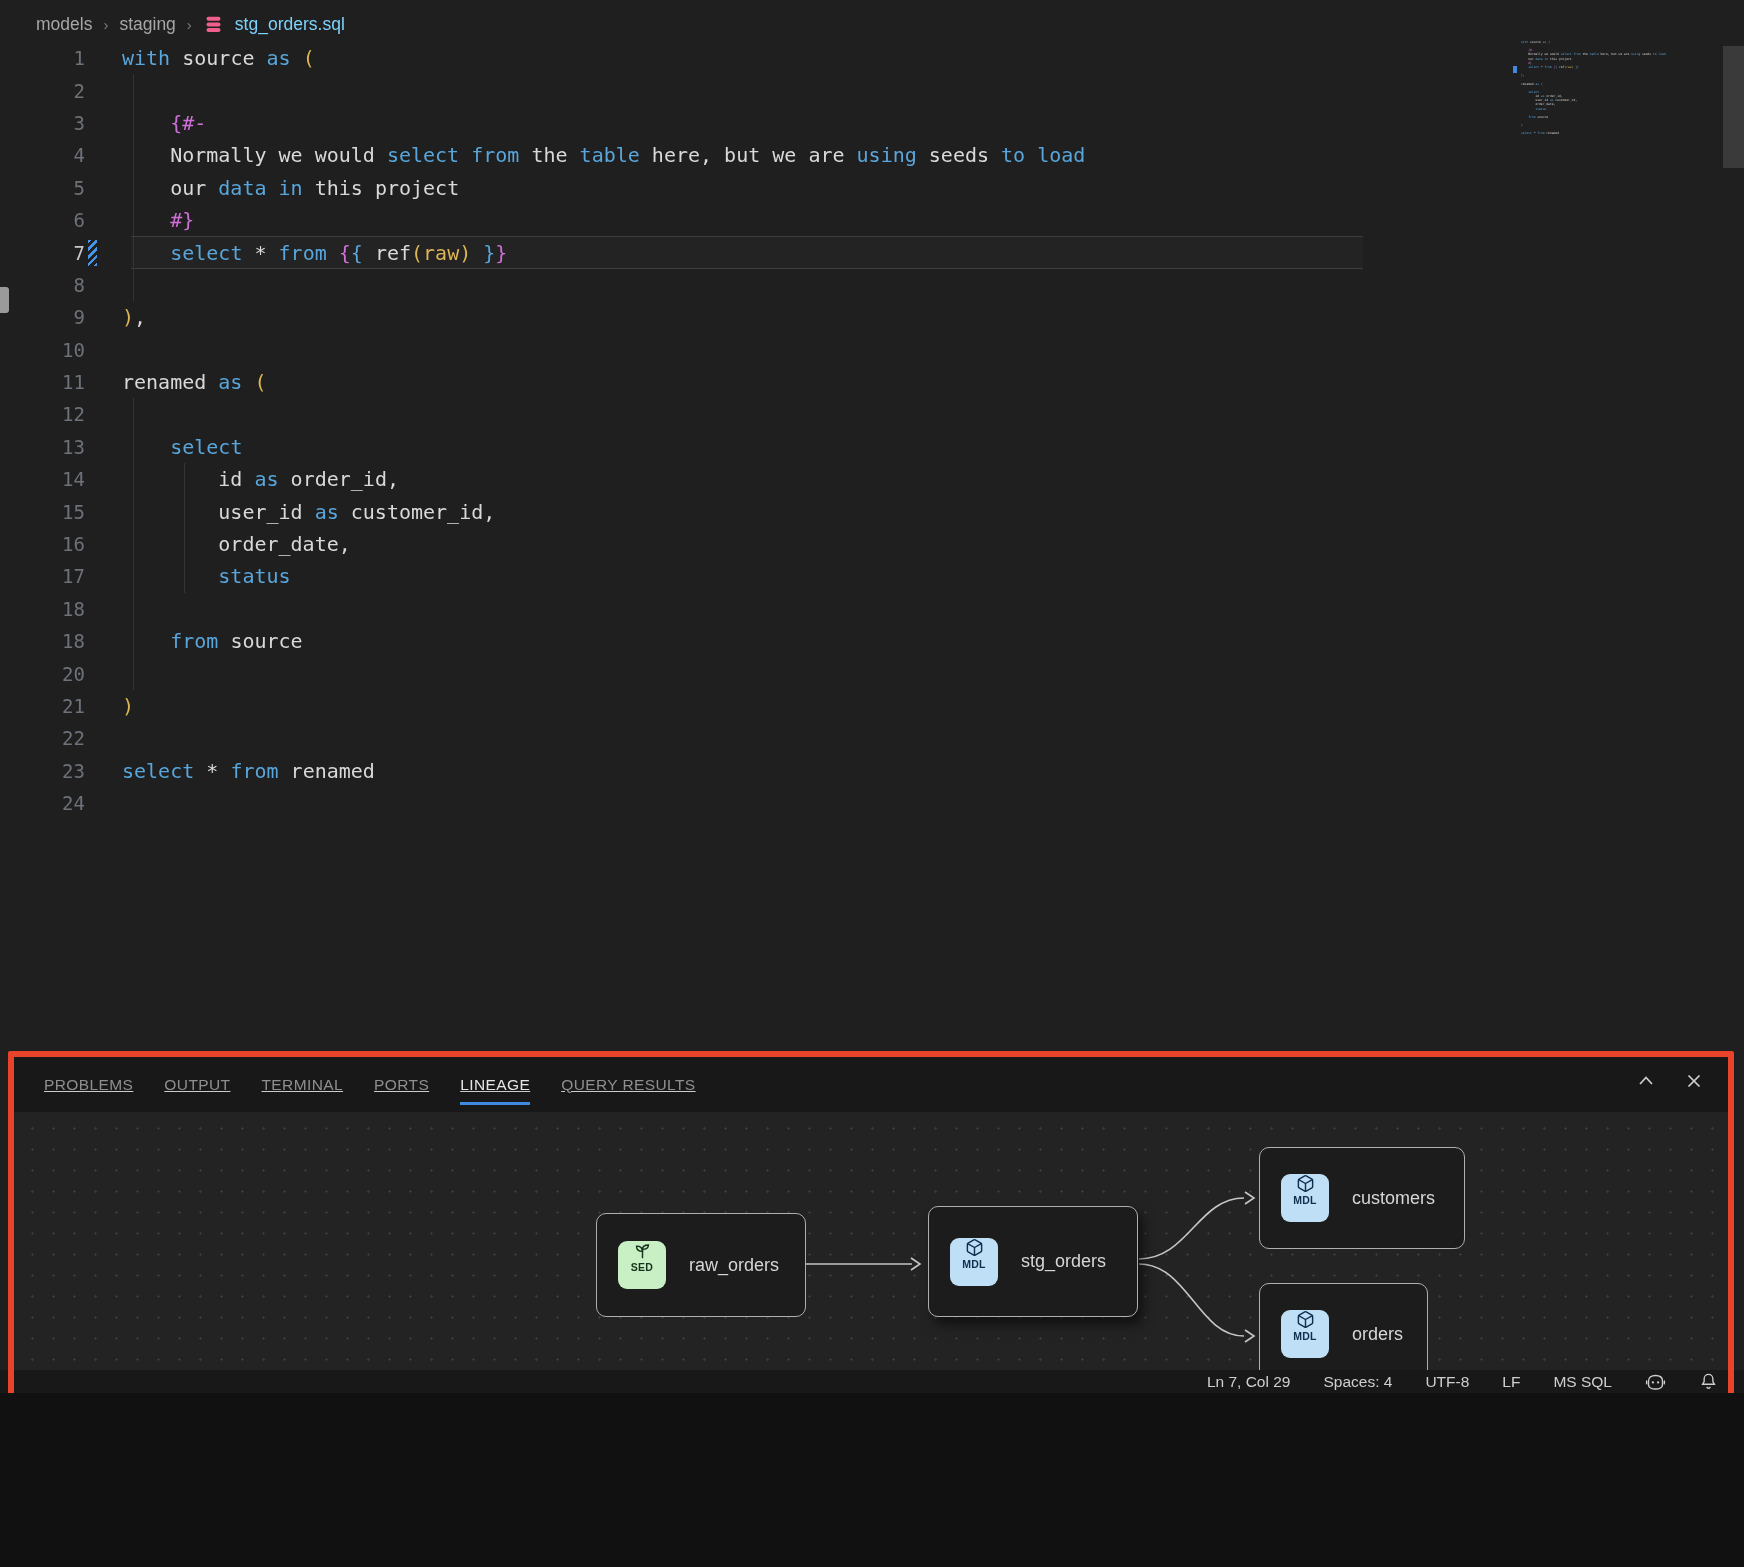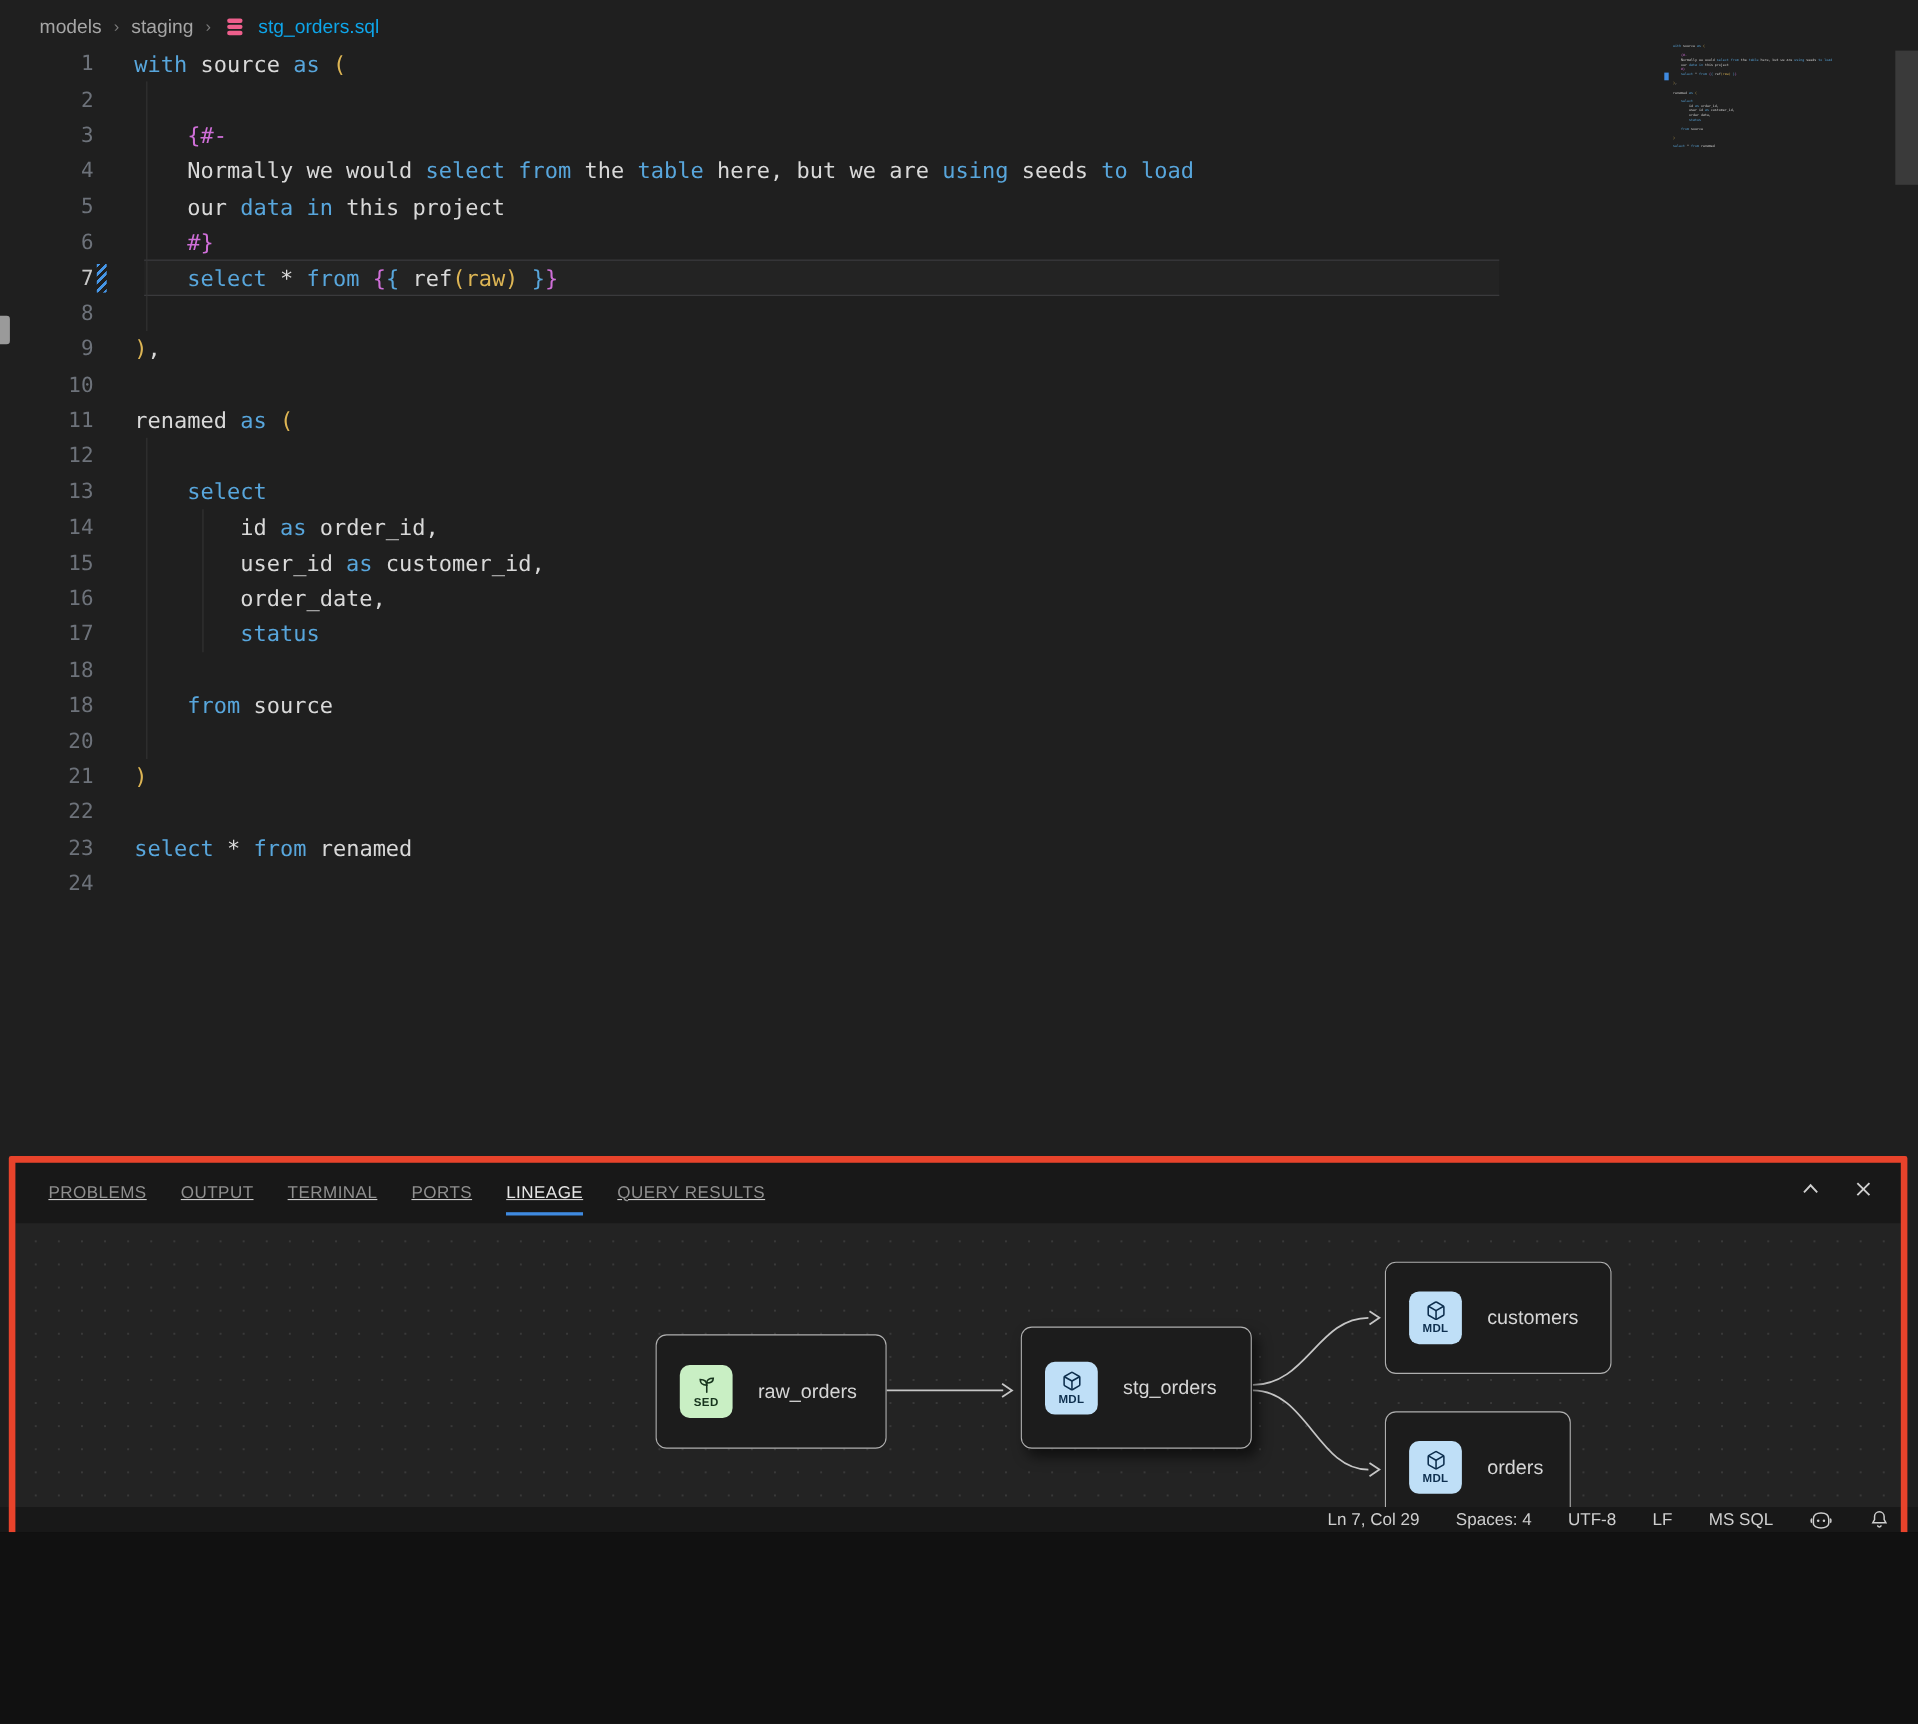--- a/index.html
+++ b/index.html
@@ -3,21 +3,21 @@
 <meta charset="utf-8">
 <style>
   html,body{margin:0;padding:0;background:#111;}
   #stage{position:relative;width:1744px;height:1393px;background:#1f1f1f;overflow:hidden;
          font-family:"Liberation Sans",sans-serif;color:#ccc;}
 
   
   #breadcrumb{position:absolute;left:36px;top:9px;height:30px;display:flex;align-items:center;
               gap:11px;font-size:17.5px;color:#a6a6a6;}
   #breadcrumb .sep{color:#7c7c7c;font-size:15px;}
-  #breadcrumb .file{color:#0ea5e9;}
+  #breadcrumb .file{color:#7dd3fc;}
   #breadcrumb svg{display:block;}
 
   
   #editor{position:absolute;left:0;top:42px;width:1744px;height:1010px;
           font-family:"DejaVu Sans Mono","Liberation Mono",monospace;font-size:20px;}
   .code-row{position:relative;height:32.4px;display:flex;align-items:center;white-space:pre;}
   .gutter-num{position:absolute;left:30px;width:55px;text-align:right;color:#6d727a;font-size:19px;}
   .gutter-num.active{color:#c9c9c9;}
   .code-text{position:absolute;left:122px;}
   .tok-kw{color:#58a6dc}.tok-tx{color:#d9d9d9}.tok-pa{color:#ddb554}
@@ -54,21 +54,21 @@
 
   #lineage-canvas{position:absolute;left:0;top:55px;width:1714px;height:426px;background:#232323;
       background-image:radial-gradient(rgba(255,255,255,0.10) 1.2px,transparent 1.2px);
       background-size:21px 21px;background-position:8px 6px;}
 
   
   .lin-node{position:absolute;background:#1c1c1c;border:1.5px solid #afafaf;border-radius:10px;
             display:flex;align-items:center;padding-left:21px;gap:23px;box-sizing:border-box;}
   .lin-node .nlabel{font-size:18px;color:#d6d6d6;}
   .nbadge{width:48px;height:48px;border-radius:9px;display:flex;flex-direction:column;
-          align-items:center;justify-content:center;font-size:10.5px;font-weight:700;
+          align-items:center;justify-content:flex-start;font-size:10.5px;font-weight:700;
           letter-spacing:.3px;font-family:"Liberation Sans",sans-serif;}
   .nbadge svg{display:block;margin-bottom:1px;}
   .badge-seed{background:#c9efc4;color:#17341d;}
   .badge-model{background:#bfdff7;color:#0e2f4e;}
   #node-raw{left:596px;top:1213px;width:210px;height:104px;}
   #node-stg{left:928px;top:1206px;width:210px;height:111px;box-shadow:5px 7px 12px rgba(0,0,0,.55);}
   #node-customers{left:1259px;top:1147px;width:206px;height:102px;}
   #node-orders{left:1259px;top:1283px;width:169px;height:102px;}
 
   #edges{position:absolute;left:0;top:0;width:1744px;height:1567px;pointer-events:none;}

